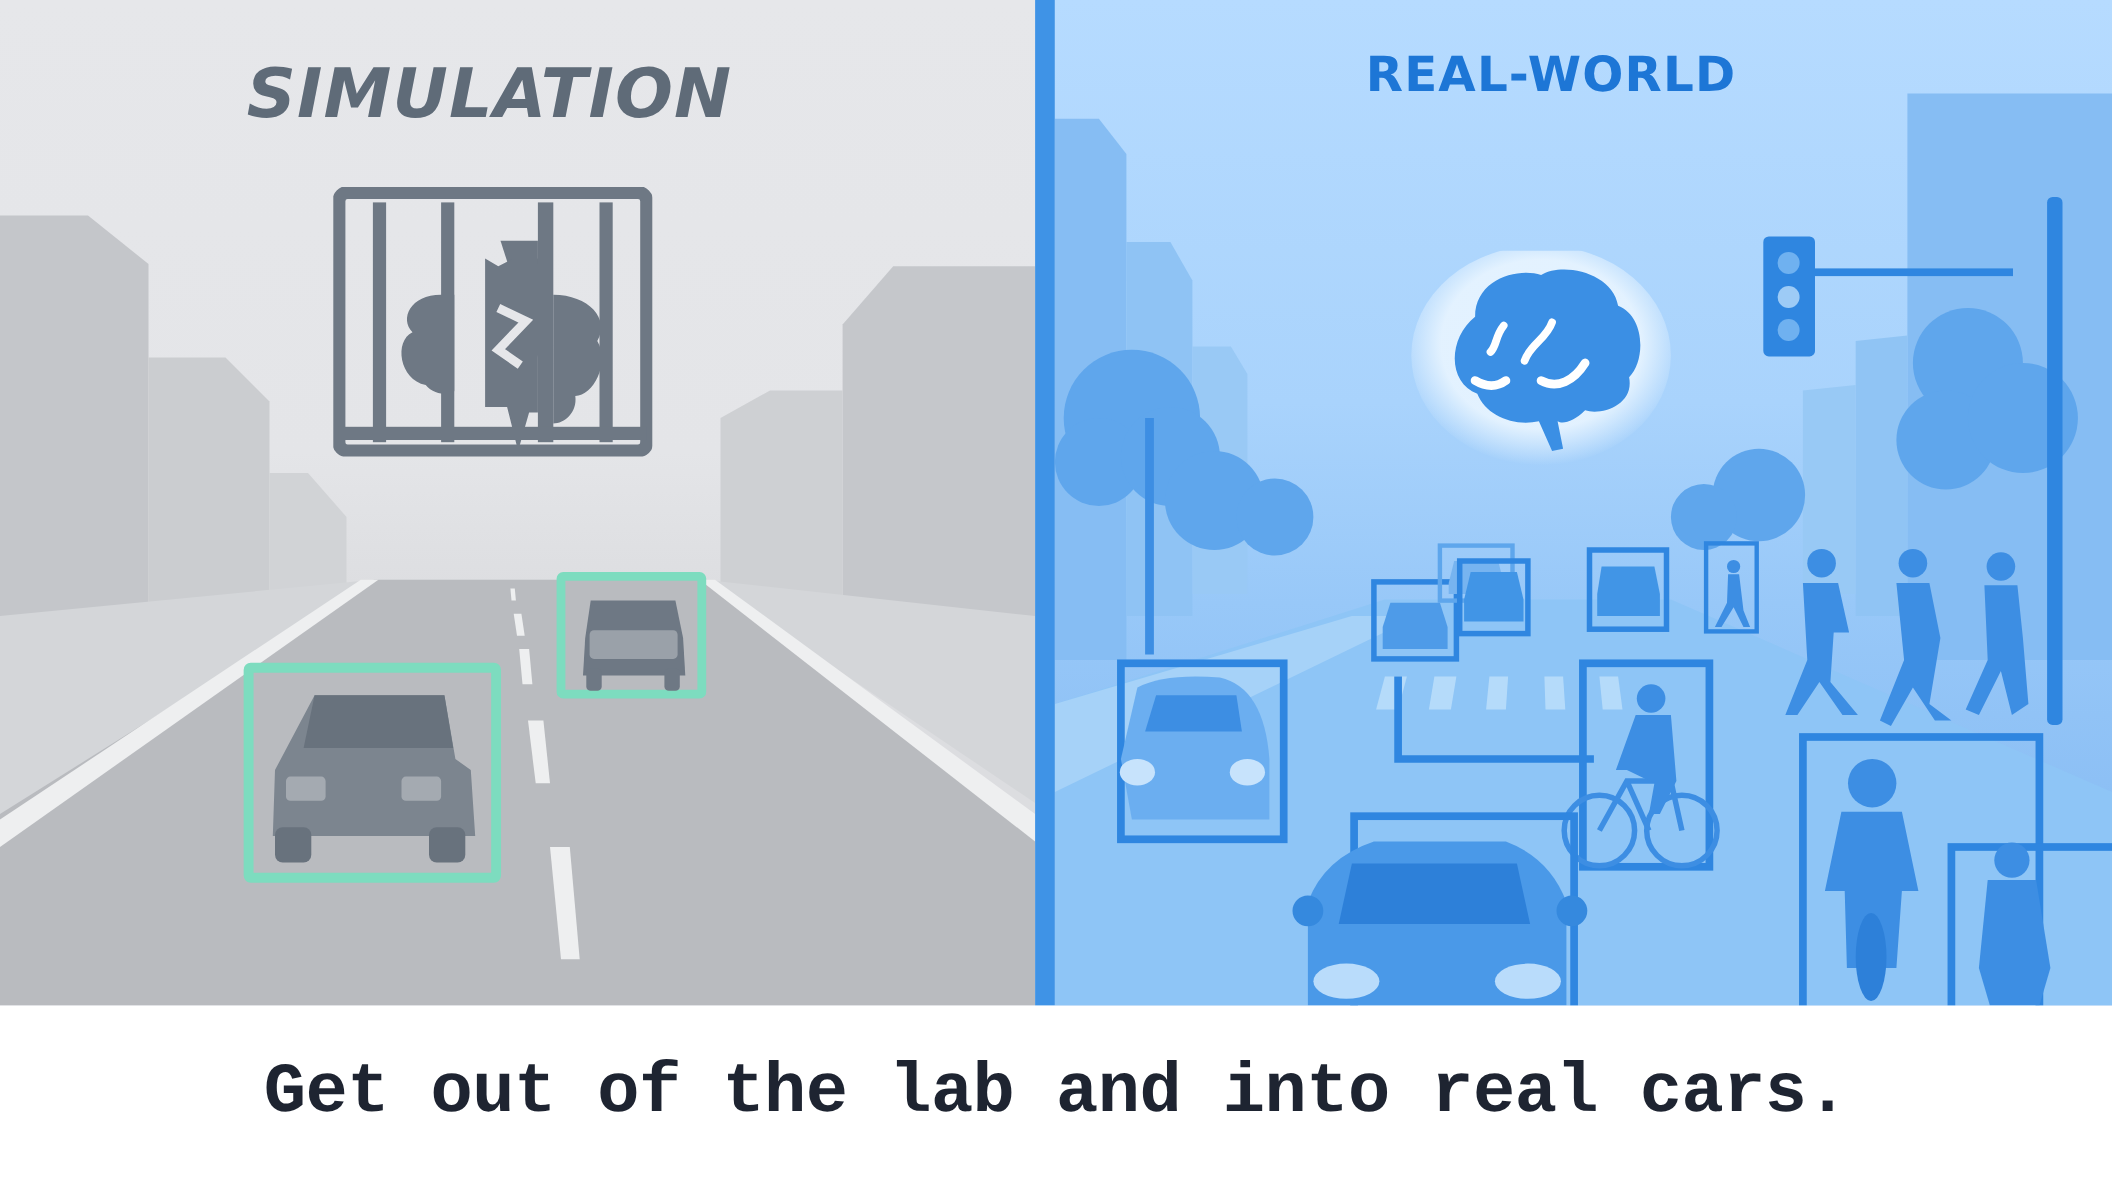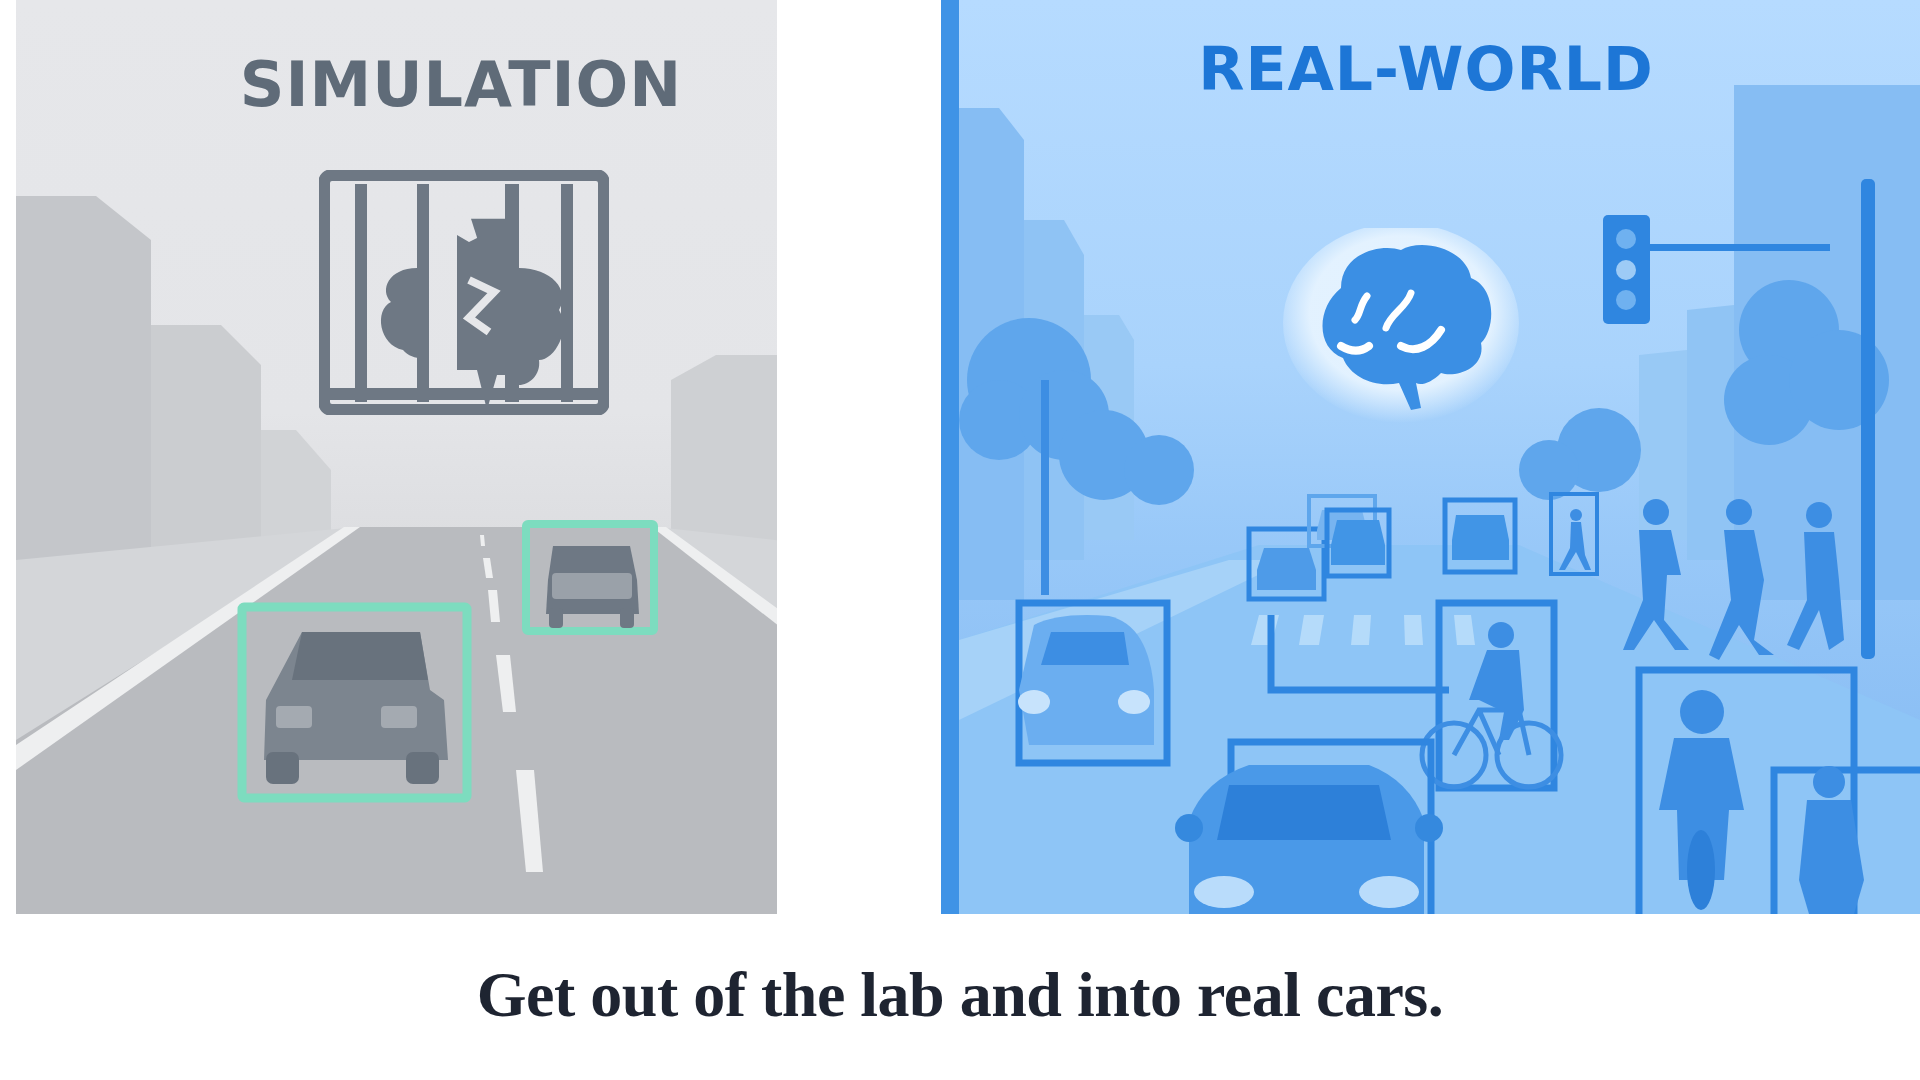--- a/index.html
+++ b/index.html
@@ -1,28 +1,28 @@
 <!DOCTYPE html>
 <html><head>
 <meta charset="utf-8">
 <style>
   * { margin:0; padding:0; box-sizing:border-box; }
   html, body { width:1920px; height:1080px; overflow:hidden; background:#ffffff; }
   body { position:relative; font-family:"DejaVu Sans", "Liberation Sans", sans-serif; }
   .panel { position:absolute; top:0; height:914px; overflow:hidden; }
-  #left { left:16px; width:761px; background:linear-gradient(#e6e7ea 0%, #e4e5e8 45%, #dcdde0 60%); }
+  #left { left:0; width:941px; background:linear-gradient(#e6e7ea 0%, #e4e5e8 45%, #dcdde0 60%);font-style:italic; }
   #divider { position:absolute; left:941px; top:0; width:18px; height:914px; background:#3f93e6; }
   #right { left:959px; width:961px; background:linear-gradient(#b6dbff 0%, #a9d3fc 40%, #98c8f8 60%, #7fb6f1 100%); }
   svg { position:absolute; left:0; top:0; }
   .title-sim { position:absolute; left:0; width:890px; top:48px; text-align:center;
     font-family:"DejaVu Sans", sans-serif; font-weight:bold; font-size:62px; color:#5f6b78; letter-spacing:1px; }
-  .title-real { position:absolute; left:16px; width:902px; top:36px; text-align:center;
-    font-family:"DejaVu Sans", sans-serif; font-weight:bold; font-size:60px; line-height:66px; color:#1d76d6; letter-spacing:1px; }
+  .title-real { position:absolute; left:0; width:902px; top:36px; text-align:center;
+    font-family:"DejaVu Sans", sans-serif; font-weight:bold; font-size:44px; line-height:66px; color:#1d76d6; letter-spacing:1px; }
   .caption { position:absolute; left:0; top:958px; width:1920px; text-align:center;
-    font-family:Liberation Serif, serif; font-weight:bold; font-size:64px; color:#1e2431; letter-spacing:-0.5px; }
+    font-family:Liberation Mono, monospace; font-weight:bold; font-size:64px; color:#1e2431; letter-spacing:-0.5px; }
 </style>
 </head>
 <body>
 
 <div id="left" class="panel">
   <svg width="941" height="914" viewBox="0 0 941 914">
 
     <polygon points="0,196 80,196 135,240 135,560 0,560" fill="#c4c6ca"></polygon>
     <polygon points="135,325 205,325 245,365 245,560 135,560" fill="#cbcdd0"></polygon>
     <polygon points="245,430 280,430 315,470 315,560 245,560" fill="#d1d3d6"></polygon>

